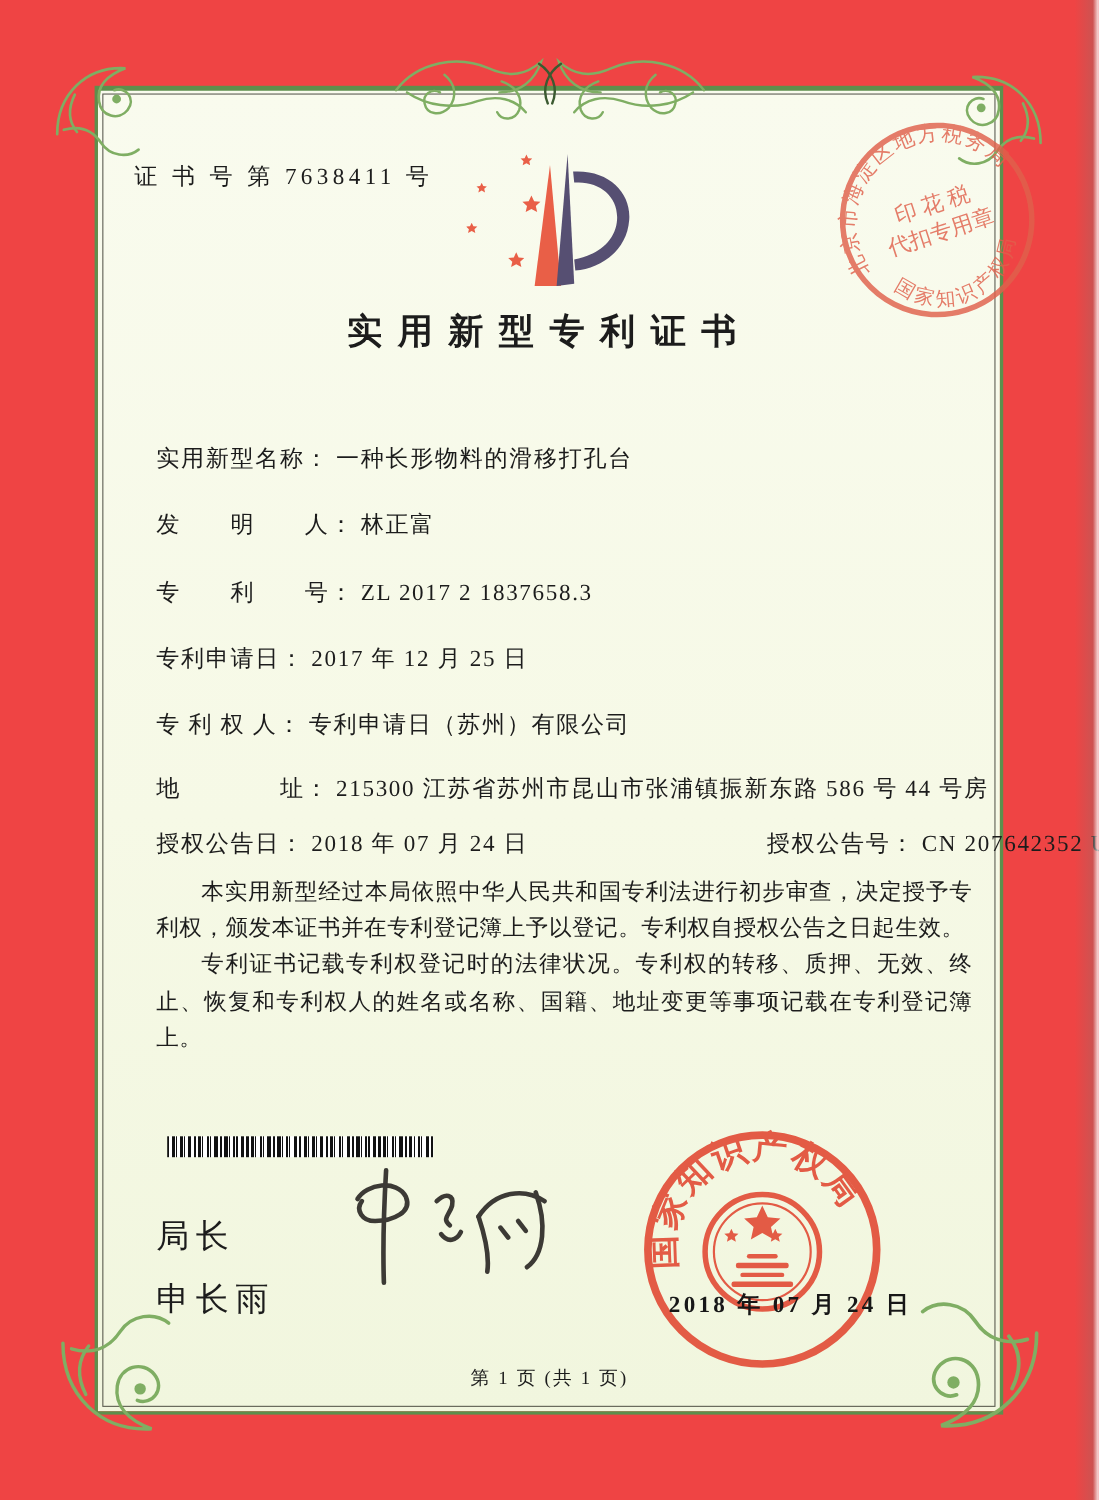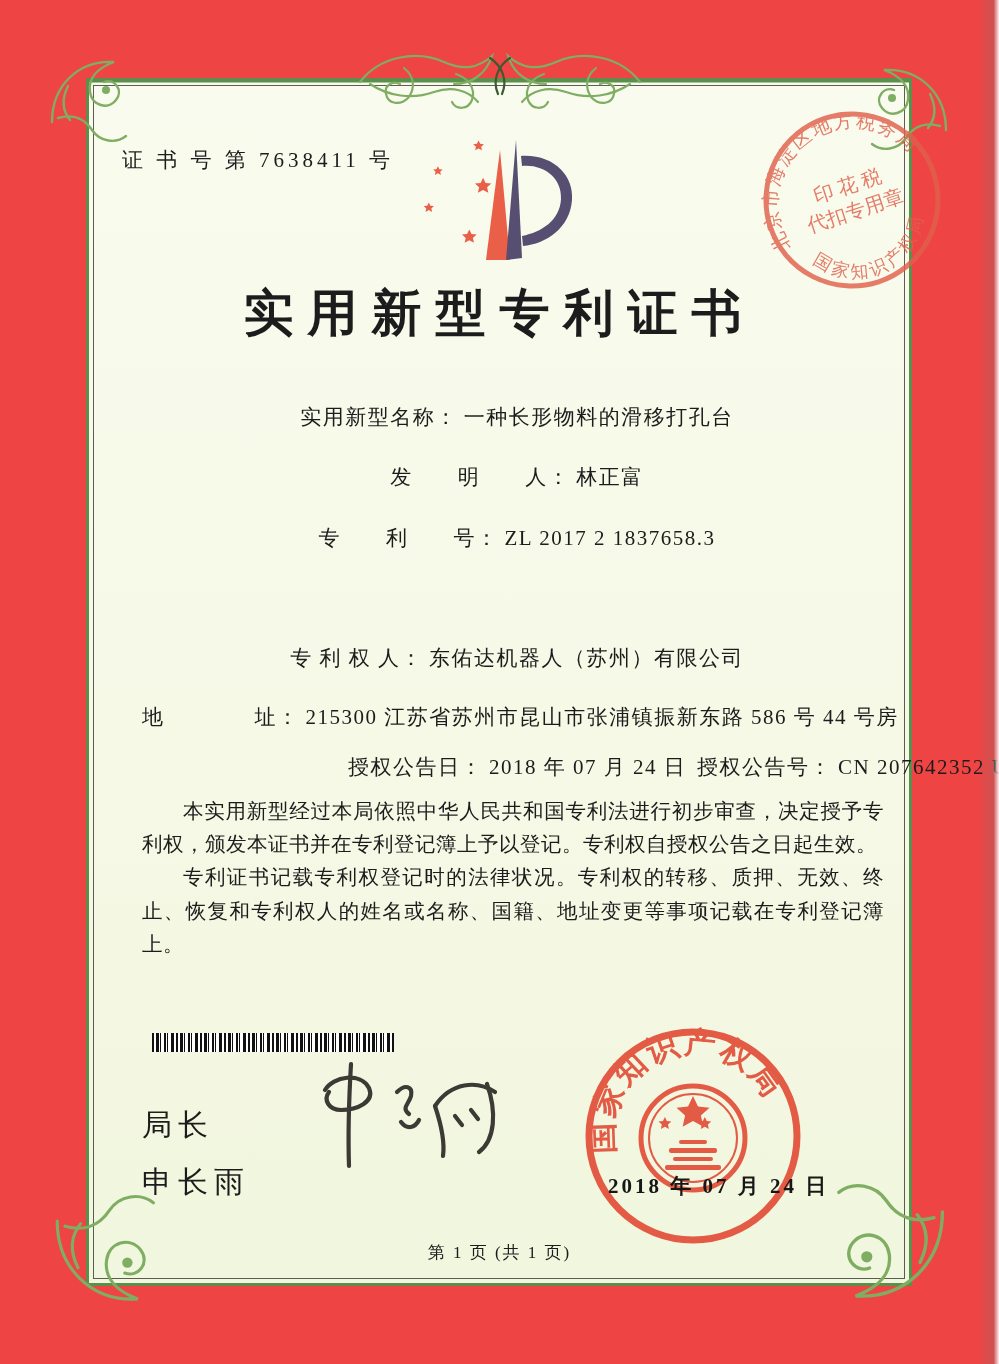--- a/index.html
+++ b/index.html
@@ -32,25 +32,25 @@
   .ornaments{position:absolute;left:0;top:0;z-index:2;pointer-events:none;}
   
   .content{position:absolute;left:0;top:0;width:100%;height:100%;z-index:3;}
   .cert-no{
     position:absolute;left:122px;top:146px;
     font-size:21px;letter-spacing:4px;
   }
   .logo{position:absolute;left:424px;top:138px;}
   .title{
     position:absolute;left:0;top:280px;width:999px;
-    text-align:center;font-size:50px;font-weight:bold;letter-spacing:14px;
+    text-align:center;font-size:32px;font-weight:bold;letter-spacing:14px;
   }
   .row{
     position:absolute;left:142px;width:750px;
-    font-size:21px;letter-spacing:1.5px;white-space:nowrap;text-align:center;
+    font-size:21px;letter-spacing:1.5px;white-space:nowrap;
   }
   .row .val{margin-left:6px;}
   .row-right{position:absolute;left:555px;top:0;}
   .paras{
     position:absolute;left:142px;top:795px;width:742px;
     font-size:20.5px;line-height:1.62;text-align:justify;letter-spacing:.5px;
   }
   .paras p{margin:0;text-indent:2em;}
   .barcode{
     position:absolute;left:152px;top:1033px;width:242px;height:19px;
@@ -151,22 +151,25 @@
 
     <div class="row" style="top:403px">
       <span>实用新型名称：</span><span class="val">一种长形物料的滑移打孔台</span>
     </div>
     <div class="row" style="top:463px">
       <span>发　　明　　人：</span><span class="val">林正富</span>
     </div>
     <div class="row" style="top:524px">
       <span>专　　利　　号：</span><span class="val">ZL 2017 2 1837658.3</span>
     </div>
+    <div class="row" style="top:584px">
+      <span>专利申请日：</span><span class="val">2017 年 12 月 25 日</span>
+    </div>
     <div class="row" style="top:644px">
-      <span>专 利 权 人：</span><span class="val">东佑达机器人（苏州）有限公司</span>
+      <span>专 利 权 人：</span><span class="val">专利申请日（苏州）有限公司</span>
     </div>
     <div class="row" style="top:703px">
       <span>地　　　　址：</span><span class="val">215300 江苏省苏州市昆山市张浦镇振新东路 586 号 44 号房</span>
     </div>
     <div class="row" style="top:753px">
       <span>授权公告日：</span><span class="val">2018 年 07 月 24 日</span>
       <span class="row-right">
         <span>授权公告号：</span><span class="val">CN 207642352 U</span>
       </span>
     </div>

